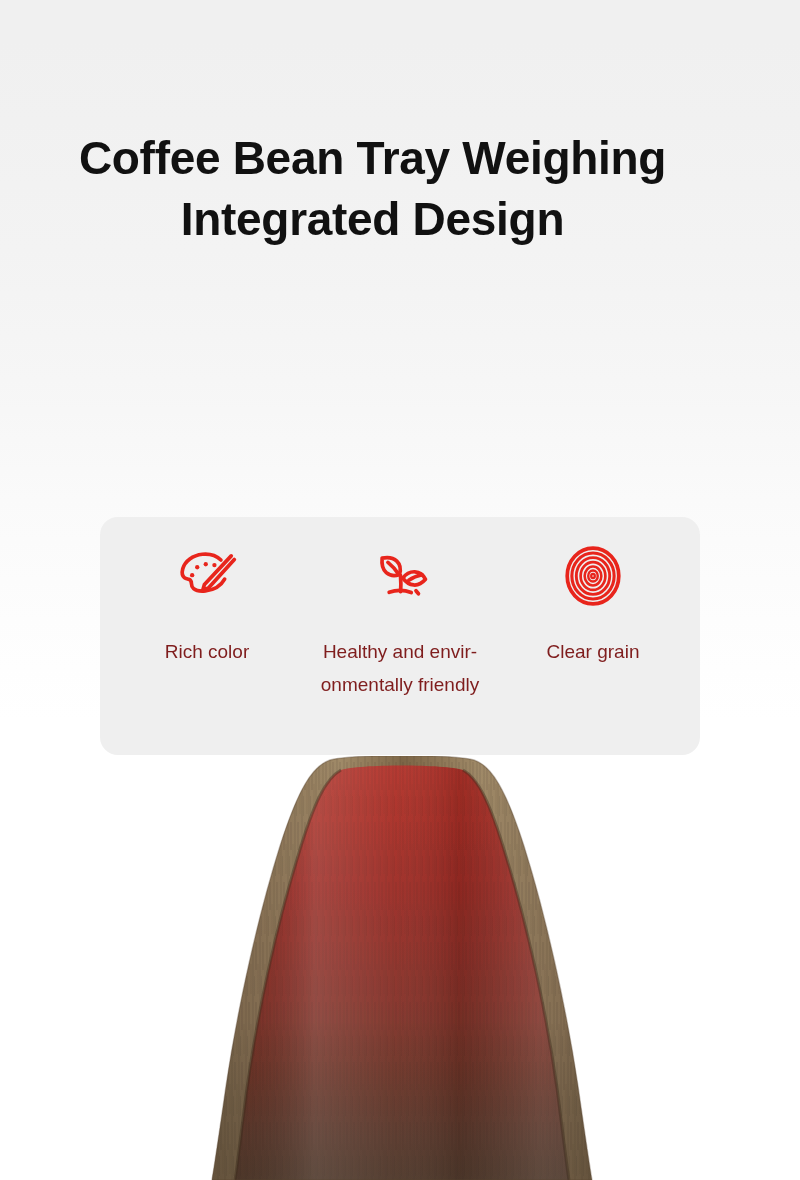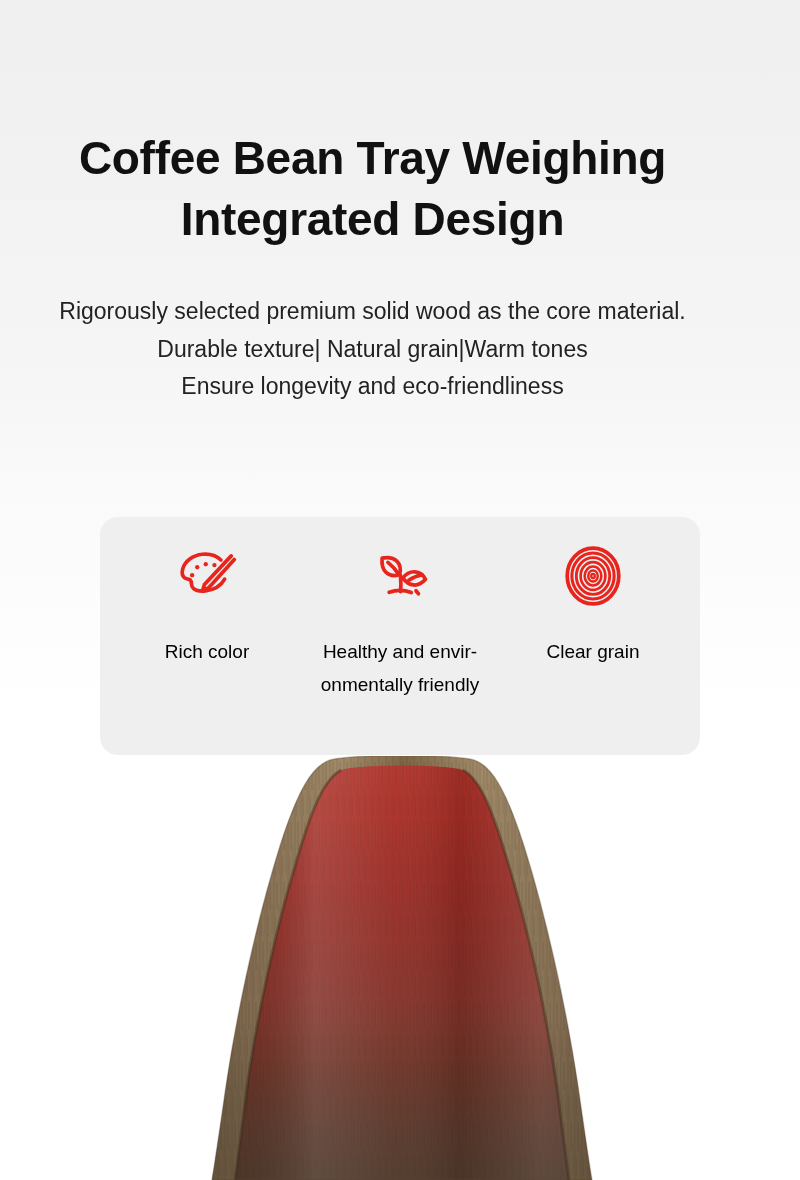--- a/index.html
+++ b/index.html
@@ -105,21 +105,21 @@
     width: 66px;
     height: 66px;
   }
 
   .feature-label {
     margin-top: 26px;
     text-align: center;
     font-size: 19px;
     font-weight: 400;
     line-height: 1.75;
-    color: #000000;
+    color: #7f1d1d;
     white-space: pre-line;
   }
 
   
   .product-stage {
     position: absolute;
     left: 0;
     top: 756px;
     width: 800px;
     height: 424px;
@@ -134,23 +134,20 @@
   }
 </style>
 </head>
 <body>
 
 <div class="page">
 
   <div class="hero">
     <h1 class="title">Coffee Bean Tray Weighing
 Integrated Design</h1>
-    <p class="subtitle">Rigorously selected premium solid wood as the core material.
-Durable texture| Natural grain|Warm tones
-Ensure longevity and eco-friendliness</p>
   </div>
 
   <div class="feature-card">
     <div class="feature-row">
 
       <div class="feature">
         <span class="feature-icon">
           <svg viewBox="0 0 64 64" fill="none" stroke="#e8251c" stroke-width="3.6" stroke-linecap="round" stroke-linejoin="round">
             <path d="M45.5 16.5c-4.4-4.2-11.2-6.3-18-5.6C18.4 11.8 10.5 17.4 8.5 25c-1 3.8-.3 7.1 1.5 8.6 1.3 1.1 3 1.2 4.3 1.6 1.8.6 2.6 2.1 2.6 4.1 0 1.8.6 3.6 2.1 4.9 2.6 2.2 7 2.7 11.5 2.2 8-.9 15.2-5.3 18.6-11.4"></path>
             <circle cx="22.5" cy="23.5" r="2.1" fill="#e8251c" stroke="none"></circle>

